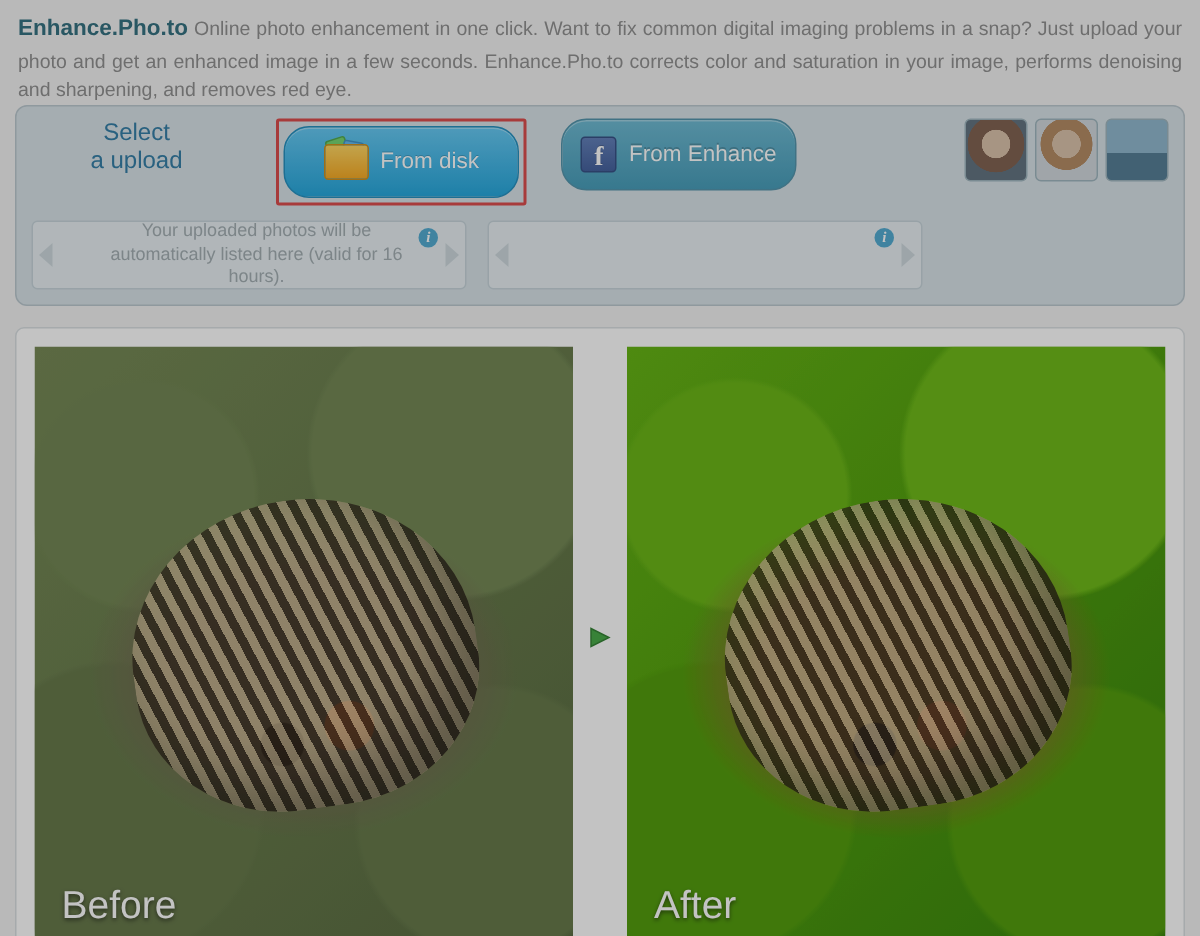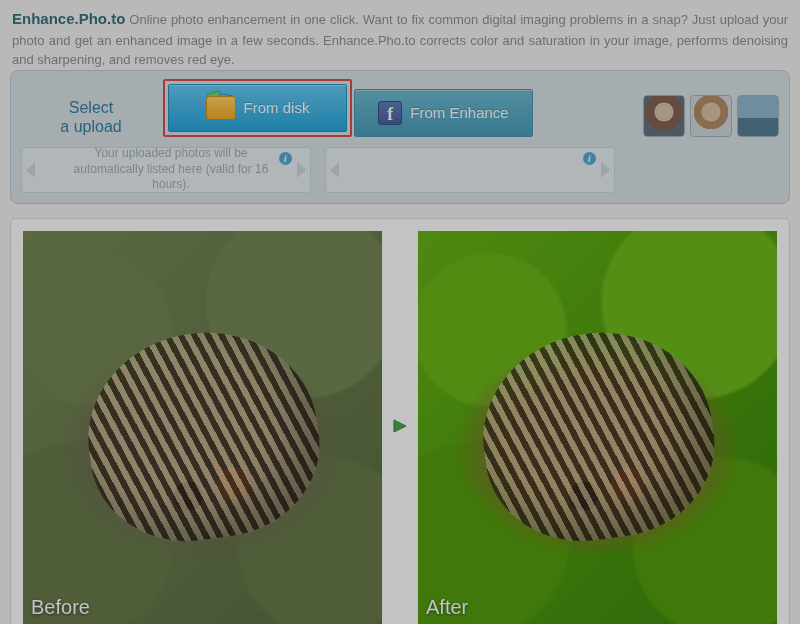--- a/index.html
+++ b/index.html
@@ -33,37 +33,37 @@
 
   .panel {
     background: #d6e1e6;
     border: 1px solid #b7c5cc;
     border-radius: 8px;
     padding: 8px 10px 10px 10px;
   }
 
   .row1 {
     display: flex;
-    align-items: flex-end;
-    gap: 2px;
+    align-items: flex-start;
+    gap: 23px;
   }
 
   .select-label {
     width: 140px;
     text-align: center;
     color: #2a78a2;
     font-size: 16px;
     line-height: 1.2;
     font-weight: 400;
   }
 
   .btn {
     height: 48px;
-    width: 179px;
-    border-radius: 2px;
+    width: 157px;
+    border-radius: 17px;
     display: flex;
     align-items: center;
     justify-content: center;
     gap: 8px;
     color: #fff;
     font-size: 15px;
     background: linear-gradient(#66b6d0, #3e98b6);
     border: 1px solid #4a8fa8;
     box-shadow: inset 0 1px 0 rgba(255,255,255,0.35);
     cursor: pointer;
@@ -167,24 +167,24 @@
   }
 
   .imgbox {
     flex: 1;
     height: 396px;
     position: relative;
     overflow: hidden;
   }
   .imgbox .caption {
     position: absolute;
-    left: 8px;
+    left: 18px;
     bottom: 8px;
     color: #fff;
-    font-size: 20px;
+    font-size: 26px;
     font-weight: 300;
     text-shadow: 0 1px 3px rgba(0,0,0,0.6);
   }
 
   
   .photo {
     position: absolute; inset: 0;
   }
   .photo.before {
     background:

